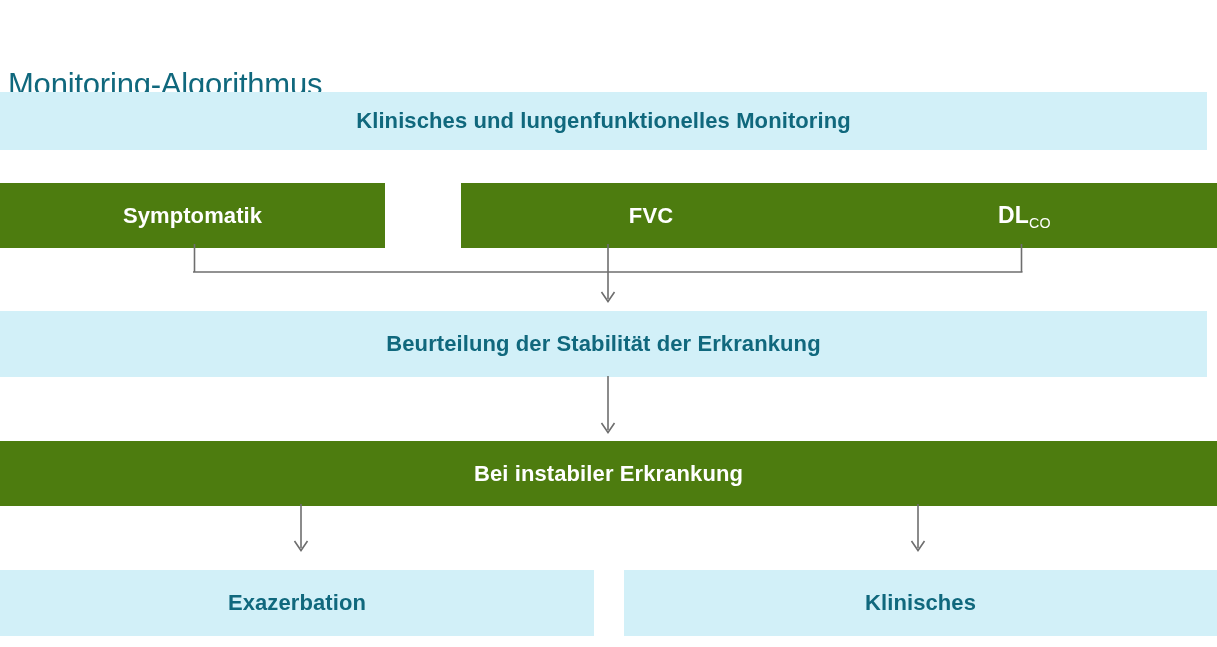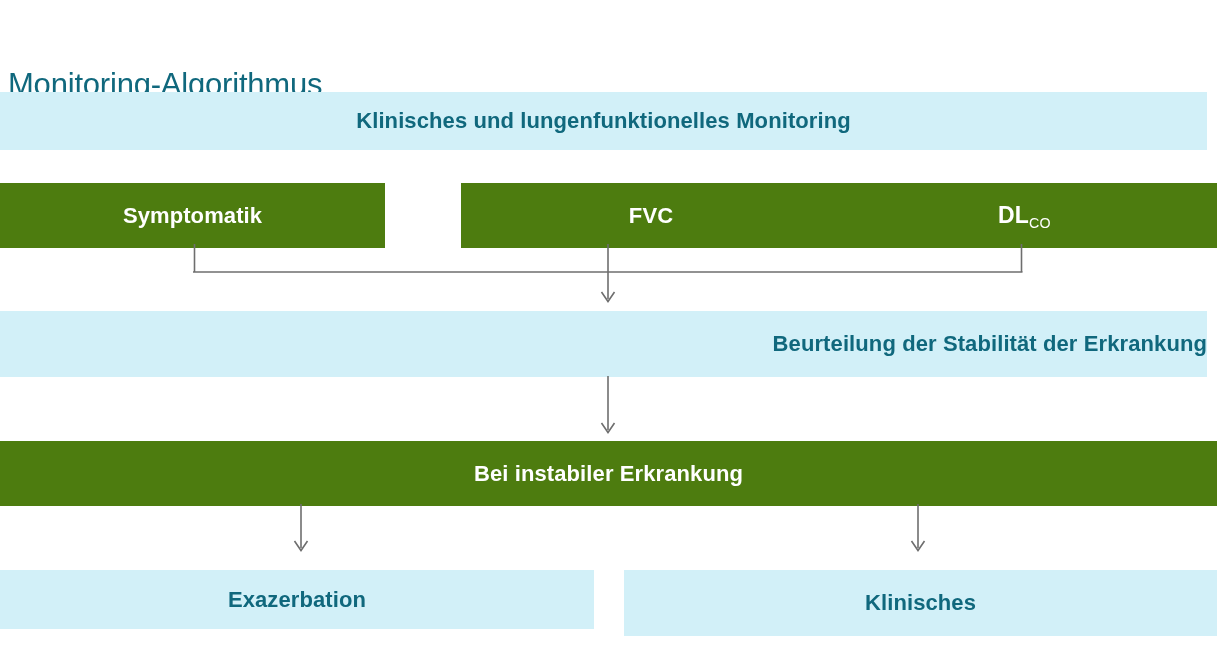--- a/index.html
+++ b/index.html
@@ -71,27 +71,27 @@
 
   
   #box-monitoring { left: 0px;  top: 92px;  width: 1207px; height: 58px; }
 
   
   #box-symptomatik { left: 0px;   top: 183px; width: 385px; height: 65px; }
   #box-fvc         { left: 418px; top: 183px; width: 380px; height: 65px; margin-left: 43px; }
   #box-dlco        { left: 832px; top: 183px; width: 385px; height: 65px; }
 
   
-  #box-stabilitaet { left: 0px; top: 311px; width: 1207px; height: 66px; justify-content: flex-end; }
+  #box-stabilitaet { left: 0px; top: 311px; width: 1207px; height: 66px; }
 
   
   #box-instabil { left: 0px; top: 441px; width: 1217px; height: 65px; justify-content: center; }
 
   
-  #box-exazerbation { left: 0px;   top: 570px; width: 594px; height: 59px; }
+  #box-exazerbation { left: 0px;   top: 570px; width: 594px; height: 66px; }
   #box-progression  { left: 624px; top: 570px; width: 593px; height: 66px; }
 
   
   .connector {
     position: absolute;
     pointer-events: none;
   }
   #connector-merge { left: 180px; top: 244px; width: 860px; height: 62px; }
   #connector-stability-arrow { left: 588px; top: 376px; width: 40px; height: 62px; }
   #connector-exazerbation-arrow { left: 281px; top: 504px; width: 40px; height: 64px; }

